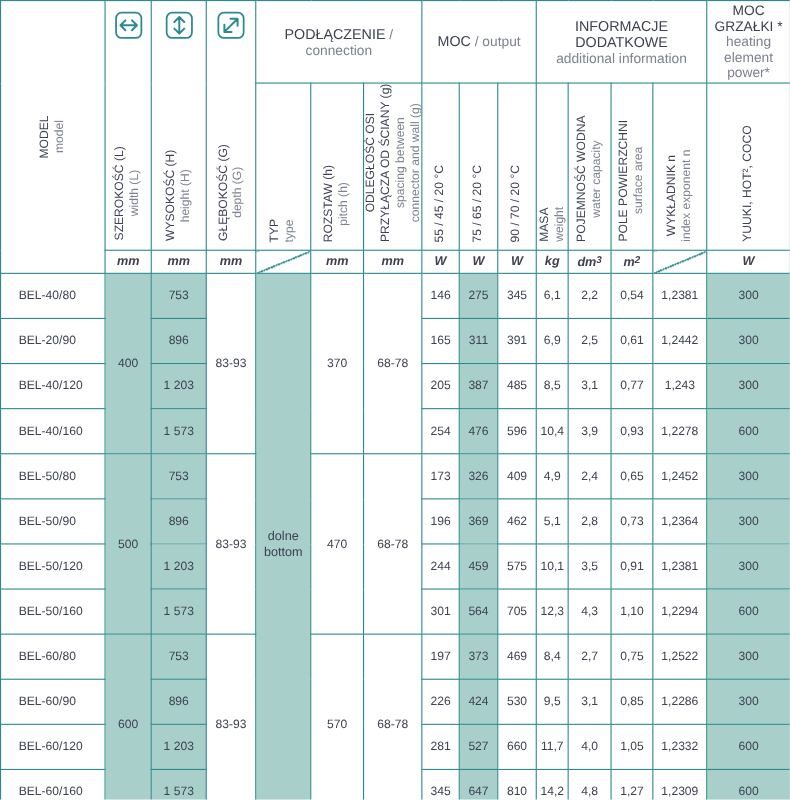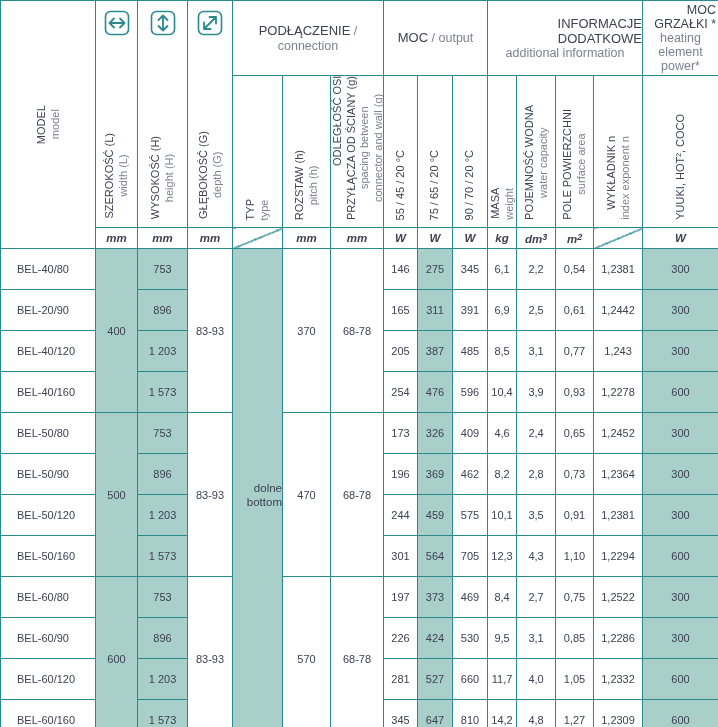--- a/index.html
+++ b/index.html
@@ -5,21 +5,21 @@
   html,body{margin:0;padding:0;background:#fff;}
   .page{width:718px;height:727px;background:#fff;overflow:hidden;
         font-family:"Liberation Sans","DejaVu Sans",sans-serif;color:#3d4152;}
   table{border-collapse:collapse;table-layout:fixed;width:718px;}
   th,td{border:1px solid #2a8a8d;padding:0;font-weight:normal;overflow:hidden;}
   tr.h1{height:72px;} tr.h2{height:124px;} tr.h3{height:21px;font-style:italic;}
   tr.d{height:41px;}
   .teal{background:#a9cfca;margin-top:19px;}
   .num{text-align:center;font-size:11px;color:#3d4152;}
   td.model{font-size:11px;padding-left:16px;text-align:left;color:#3d4152;}
-  .pl{color:#3d4152;text-align:right;} .en{color:#7c828f;}
+  .pl{color:#3d4152;} .en{color:#7c828f;}
   
   .rot{writing-mode:vertical-rl;transform:rotate(180deg);white-space:nowrap;
        font-size:11px;line-height:13.5px;display:block;margin:0 auto;}
   .rot span{display:block;}
   th.vbot{vertical-align:bottom;} th.vbot .rot{padding-top:7px;}
   th.vmid{vertical-align:middle;}
   
   th.dim{position:relative;vertical-align:bottom;}
   th.dim .icon{position:absolute;top:9px;left:50%;transform:translateX(-50%);}
   th.dim .rot{padding-top:8px;}
@@ -256,33 +256,33 @@
   <tr class="d">
     <td class="model">BEL-50/80</td>
     <td class="teal num" rowspan="4">500</td>
     <td class="teal num">753</td>
     <td class="num" rowspan="4">83-93</td>
     <td class="num" rowspan="4">470</td>
     <td class="num" rowspan="4">68-78</td>
     <td class="num">173</td>
     <td class="teal num">326</td>
     <td class="num">409</td>
-    <td class="num">4,6</td>
+    <td class="num">4,9</td>
     <td class="num">2,4</td>
     <td class="num">0,65</td>
     <td class="num">1,2452</td>
     <td class="teal num">300</td>
   </tr>
   <tr class="d">
     <td class="model">BEL-50/90</td>
     <td class="teal num">896</td>
     <td class="num">196</td>
     <td class="teal num">369</td>
     <td class="num">462</td>
-    <td class="num">8,2</td>
+    <td class="num">5,1</td>
     <td class="num">2,8</td>
     <td class="num">0,73</td>
     <td class="num">1,2364</td>
     <td class="teal num">300</td>
   </tr>
   <tr class="d">
     <td class="model">BEL-50/120</td>
     <td class="teal num">1 203</td>
     <td class="num">244</td>
     <td class="teal num">459</td>

